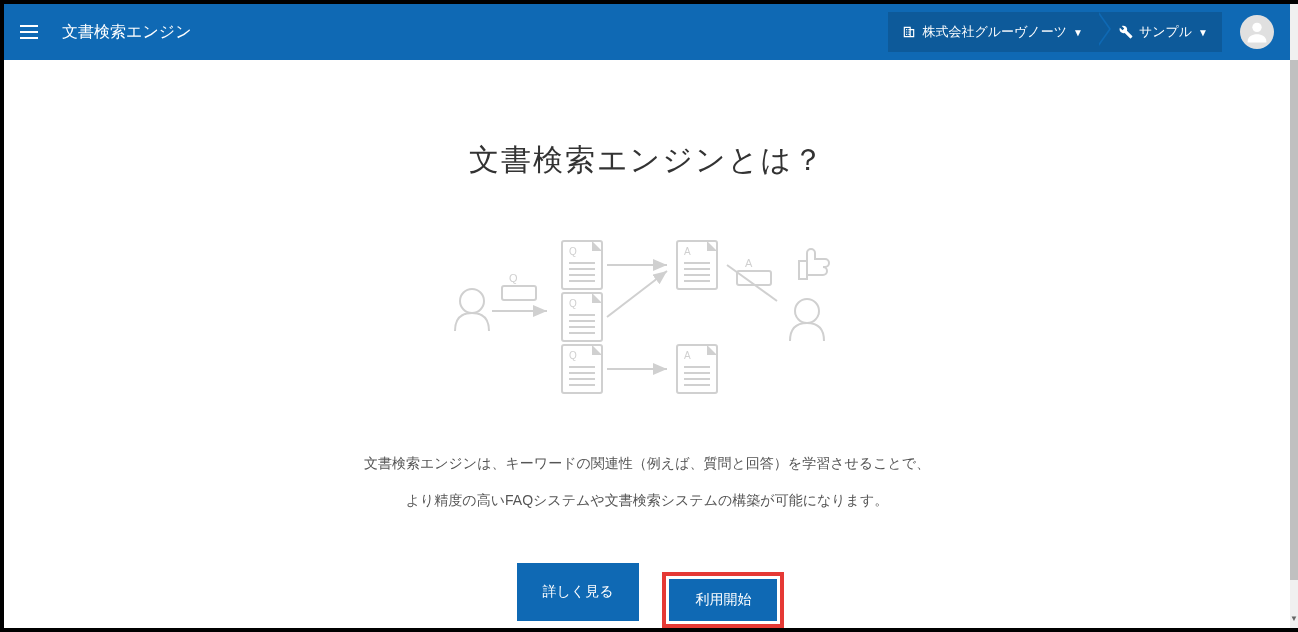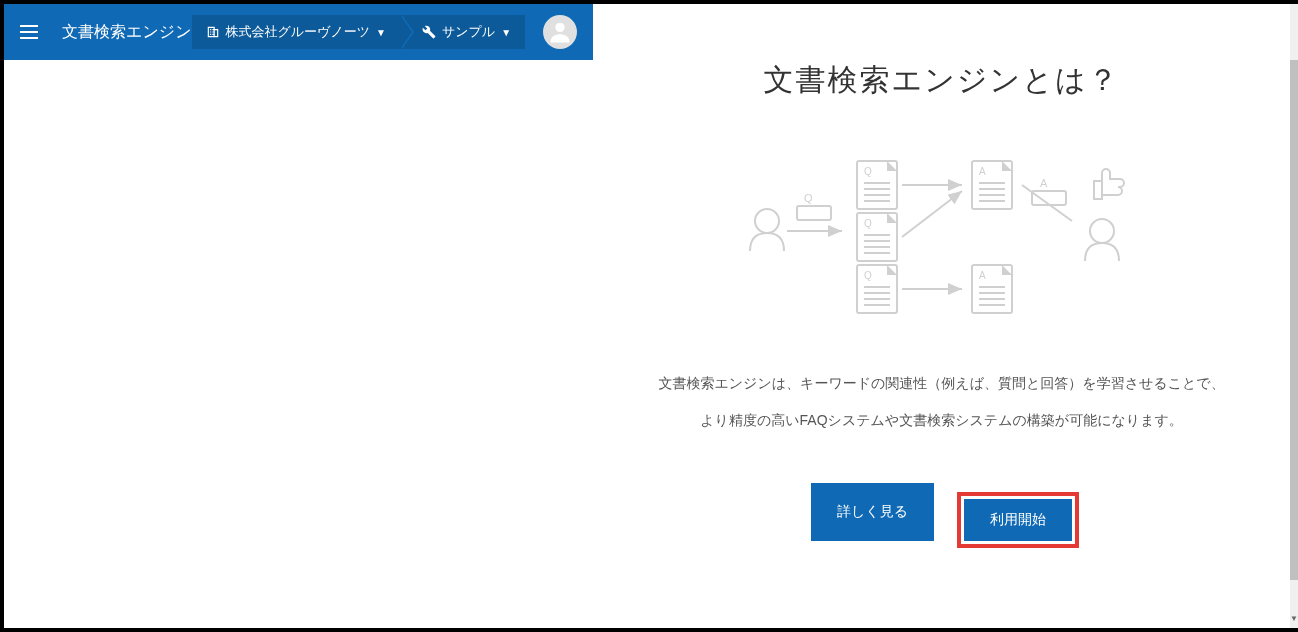--- a/index.html
+++ b/index.html
@@ -12,21 +12,21 @@
       position: relative;
     }
     .app-frame {
       position: absolute;
       top: 4px;
       left: 4px;
       right: 8px;
       bottom: 4px;
       background: #fff;
       display: flex;
-      flex-direction: row;
+      flex-direction: column;
     }
     .header {
       background: #0f69b4;
       height: 56px;
       display: flex;
       align-items: center;
       padding: 0 16px;
       color: #fff;
       flex-shrink: 0;
     }
@@ -52,21 +52,21 @@
     }
     .header-spacer { flex: 1; }
     .breadcrumb {
       display: flex;
       align-items: center;
       gap: 0;
     }
     .bc-item {
       position: relative;
       background: #0d5a9a;
-      height: 34px;
+      height: 40px;
       display: flex;
       align-items: center;
       padding: 0 14px 0 22px;
       font-size: 13px;
       cursor: pointer;
       color: #fff;
     }
     .bc-item:first-child { padding-left: 14px; }
     .bc-item::after {
       content: "";
@@ -109,21 +109,21 @@
       background: #e0e0e0;
       margin-left: 18px;
       display: flex;
       align-items: center;
       justify-content: center;
       cursor: pointer;
     }
     .content {
       flex: 1;
       overflow-y: auto;
-      padding: 56px 40px 60px;
+      padding: 80px 40px 60px;
       text-align: center;
     }
     .main-heading {
       font-size: 30px;
       font-weight: 300;
       color: #333;
       margin-bottom: 50px;
       letter-spacing: 2px;
     }
     .illustration {

